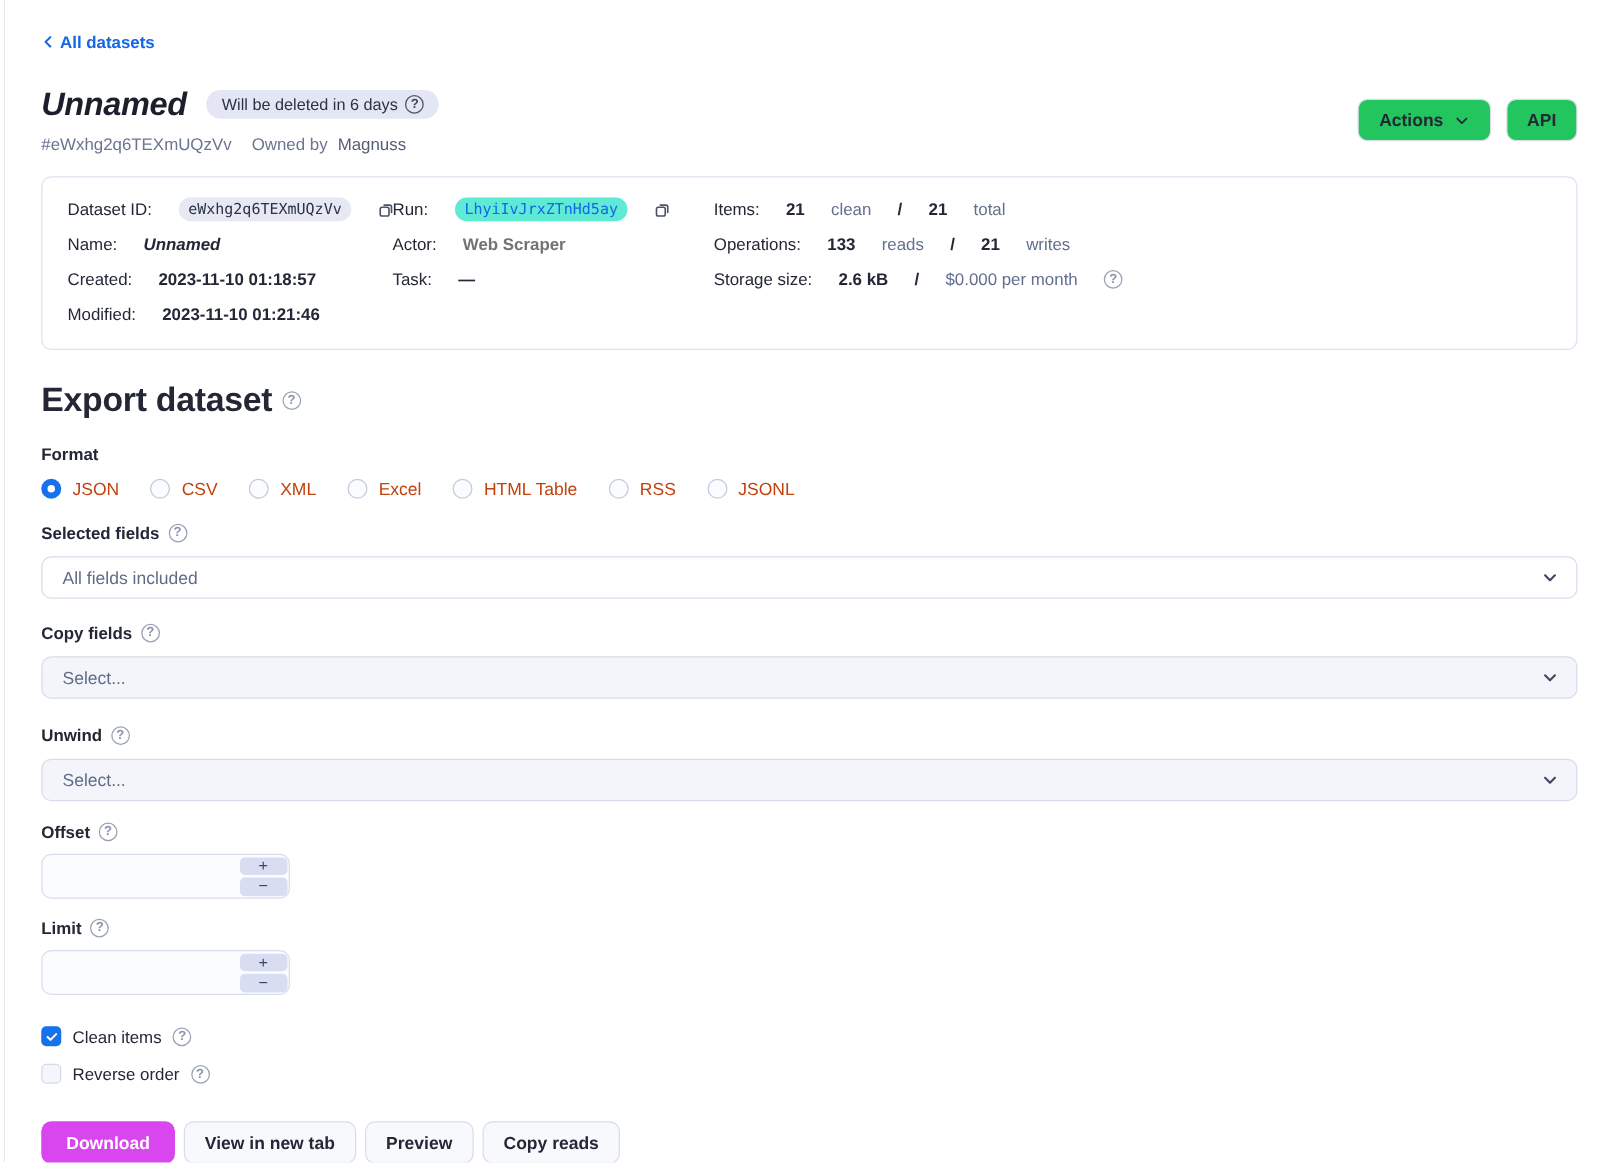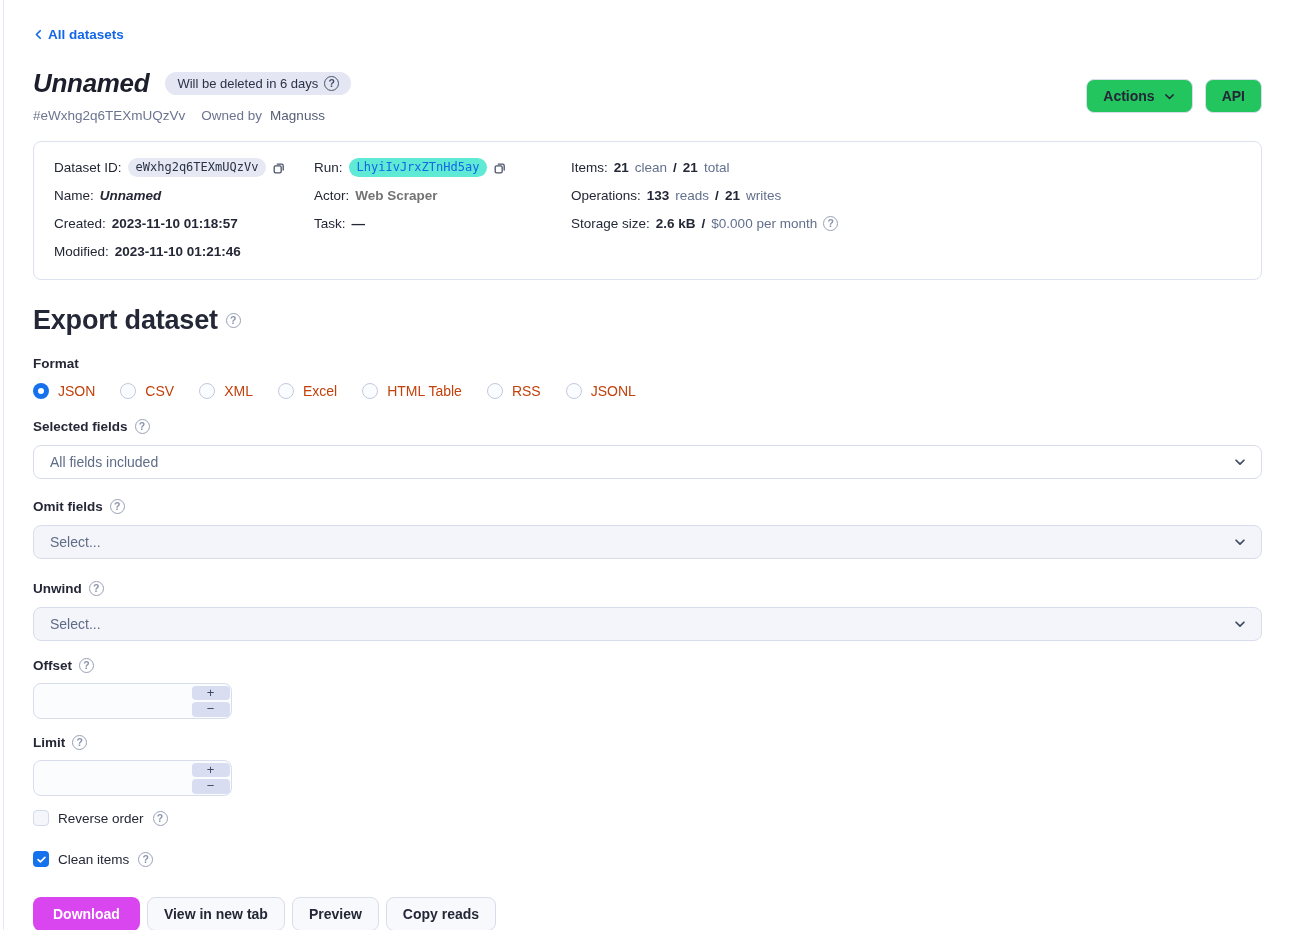--- a/index.html
+++ b/index.html
@@ -25,21 +25,21 @@
   .btn-secondary { display: inline-flex; align-items: center; gap: 8px; height: 34px; padding: 0 16px; background: #22c55e; border: 1px solid #d8ddeb; border-radius: 8px; font-size: 14px; font-weight: 700; color: #242736; cursor: pointer; font-family: inherit; }
   .btn-secondary svg { display: block; }
 
   
   .help-icon { display: inline-flex; align-items: center; justify-content: center; width: 15px; height: 15px; border: 1.2px solid #99a1b7; border-radius: 50%; color: #8a93ab; font-size: 10.5px; font-weight: 700; flex: 0 0 auto; }
   .help-icon::after { content: "?"; line-height: 1; }
   .help-icon.dark { border-color: #4a5369; color: #3c4660; }
 
   
   .info-card { margin-top: 18px; border: 1px solid #dde2ef; border-radius: 8px; padding: 17px 20px 19px 20px; display: grid; grid-template-columns: 260px 257px 1fr; grid-auto-rows: 17px; row-gap: 11px; font-size: 13.5px; }
-  .cell { display: flex; align-items: center; gap: 6px; white-space: nowrap; }
+  .cell { display: flex; align-items: center; gap: 21px; white-space: nowrap; }
   .cell .lbl { color: #242736; }
   .cell .val-bold { font-weight: 700; }
   .cell .val-italic { font-weight: 700; font-style: italic; }
   .mono-pill { font-family: "DejaVu Sans Mono", monospace; font-size: 12px; background: #e6e9f3; color: #2b3147; padding: 2px 8px 3px 8px; border-radius: 10px; }
   .mono-pill.blue { background: #5eead4; color: #1467e6; font-weight: 400; }
   .copy-icon { display: inline-flex; cursor: pointer; color: #4a5369; }
   .muted { color: #62708d; }
   .link-bold { color: #737373; font-weight: 700; cursor: pointer; }
 
   
@@ -243,21 +243,21 @@
   <div class="dropdown">
     <span>All fields included</span>
     <span>
       <svg width="14" height="14" viewBox="0 0 16 16" fill="none">
           <path d="M3.5 6 L8 10.5 L12.5 6" stroke="currentColor" stroke-width="2" stroke-linecap="round" stroke-linejoin="round"></path>
         </svg>
     </span>
   </div>
 
   <div class="field-label">
-    <span>Omit fields</span>
+    <span>Copy fields</span>
     <span class="help-icon"></span>
   </div>
   <div class="dropdown filled">
     <span>Select...</span>
     <span>
       <svg width="14" height="14" viewBox="0 0 16 16" fill="none">
           <path d="M3.5 6 L8 10.5 L12.5 6" stroke="currentColor" stroke-width="2" stroke-linecap="round" stroke-linejoin="round"></path>
         </svg>
     </span>
   </div>
@@ -292,36 +292,36 @@
     <span class="help-icon"></span>
   </div>
   <div class="num-wrap">
     <input class="num-input" type="text" value="" style="">
     <div class="steppers">
       <button class="stepper-btn">+</button>
       <button class="stepper-btn">−</button>
     </div>
   </div>
 
-  <label class="check-row">
-    <span class="checkbox unchecked"></span>
-    <span>Reverse order</span>
-    <span class="help-icon"></span>
-  </label>
-
   <label class="check-row first">
     <span class="checkbox checked">
       <svg width="11" height="11" viewBox="0 0 16 16" fill="none">
           <path d="M3 8.2 L6.4 11.5 L13 4.8" stroke="#ffffff" stroke-width="2.4" stroke-linecap="round" stroke-linejoin="round"></path>
         </svg>
     </span>
     <span>Clean items</span>
     <span class="help-icon"></span>
   </label>
 
+  <label class="check-row">
+    <span class="checkbox unchecked"></span>
+    <span>Reverse order</span>
+    <span class="help-icon"></span>
+  </label>
+
   <div class="bottom-actions">
     <button class="btn-primary">Download</button>
     <button class="btn-plain">View in new tab</button>
     <button class="btn-plain">Preview</button>
     <button class="btn-plain">Copy reads</button>
   </div>
 
 </div>
 
 </body></html>

